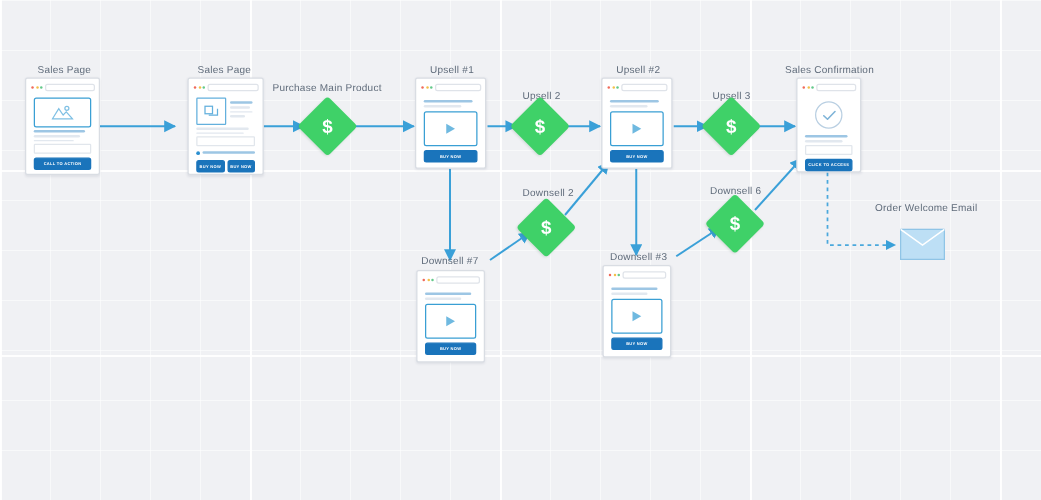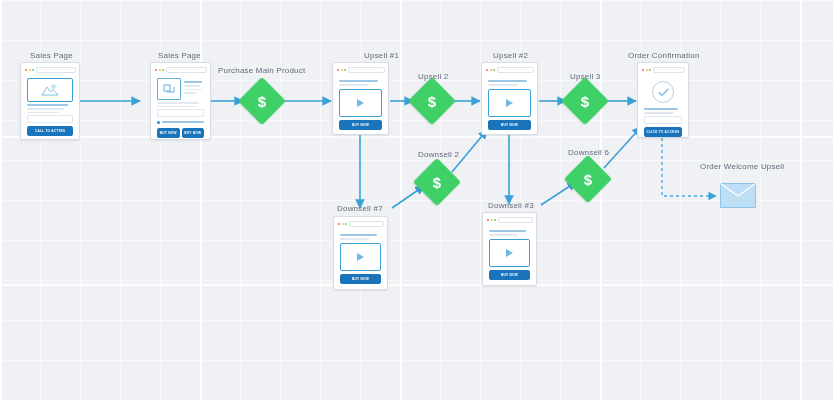--- a/index.html
+++ b/index.html
@@ -136,26 +136,26 @@
     <path d="M452,172 L487,130"></path>
     <path d="M604,168 L641,127"></path>
   </g>
   <g stroke="#4aa8dc" stroke-width="1.4" fill="none" stroke-dasharray="3,3" marker-end="url(#arw)">
     <path d="M662,138 L662,196 L716,196"></path>
   </g>
 </svg>
 
 <div class="caption" style="left:30px;top:51px">Sales Page</div>
 <div class="caption" style="left:158px;top:51px">Sales Page</div>
-<div class="caption" style="left:364px;top:51px">Upsell #1</div>
+<div class="caption" style="left:344px;top:51px">Upsell #1</div>
 <div class="caption" style="left:493px;top:51px">Upsell #2</div>
-<div class="caption" style="left:628px;top:51px">Order Confirmation</div>
+<div class="caption" style="left:628px;top:51px">Sales Confirmation</div>
 <div class="caption" style="left:337px;top:204px">Downsell #7</div>
 <div class="caption" style="left:488px;top:201px">Downsell #3</div>
-<div class="caption" style="left:700px;top:162px">Order Welcome Upsell</div>
+<div class="caption" style="left:700px;top:162px">Order Welcome Email</div>
 
 <div class="caption" style="left:218px;top:66px">Purchase Main Product</div>
 <div class="caption" style="left:418px;top:72px">Upsell 2</div>
 <div class="caption" style="left:570px;top:72px">Upsell 3</div>
 <div class="caption" style="left:418px;top:150px">Downsell 2</div>
 <div class="caption" style="left:568px;top:148px">Downsell 6</div>
 
 <div class="card" style="left:20px;top:62px;width:60px;height:78px">
   <div class="chrome">
     <div class="dots">

